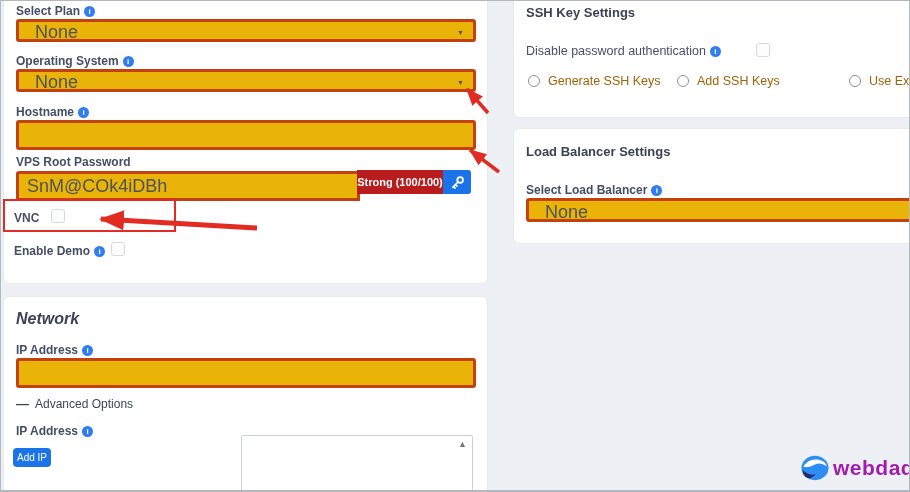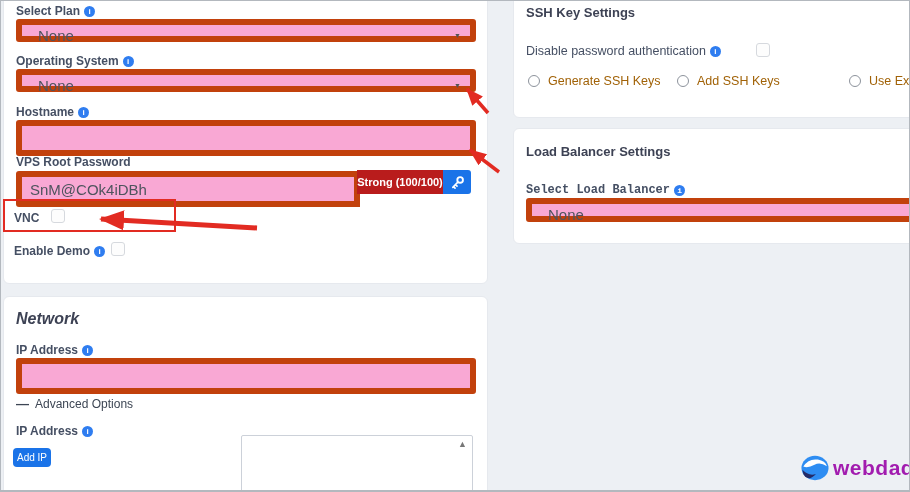--- a/index.html
+++ b/index.html
@@ -26,23 +26,23 @@
     white-space:nowrap; display:flex; align-items:center; gap:4px;
   }
   .info{
     display:inline-block; width:11px; height:11px; border-radius:50%;
     background:#2f7df0; color:#fff; font-size:8px; font-weight:bold;
     text-align:center; line-height:11px; font-style:normal;
   }
   .info::after{ content:"i"; }
 
   .sel, .inp{
-    position:absolute; height:23px; background:#f9a8d4;
-    border:6px solid #c2410c; border-radius:3px;
-    font-size:15px; color:#4e545e;
+    position:absolute; height:23px; background:#eab308;
+    border:3px solid #c2410c; border-radius:3px;
+    font-size:18px; color:#4e545e;
   }
   .sel{ line-height:21px; padding-left:16px; }
   .inp{ padding:12px 8px; font-family:"Liberation Sans", sans-serif; outline:none; width:460px; }
   .caret{
     position:absolute; right:9px; top:0; font-size:7px; color:#555; line-height:21px;
   }
   .caret::after{ content:"▼"; }
 
   .cb{
     position:absolute; width:14px; height:14px; background:#fdfdfd;
@@ -205,21 +205,21 @@
     <span>Add SSH Keys</span>
   </div>
   <div class="radio" style="left:848px; top:73px;">
     <span class="radio-dot"></span>
     <span>Use Existing</span>
   </div>
 
   <div class="card card-lb"></div>
   <div class="heading" style="left:525px; top:143px;">Load Balancer Settings</div>
 
-  <div class="lbl" style="left:525px; top:182px;font-family:Liberation Mono, monospace;">
+  <div class="lbl" style="left:525px; top:182px;">
     <span>Select Load Balancer</span>
     <span class="info"></span>
   </div>
   <div class="sel" style="left:525px; top:197px; width:391px; height:24px; line-height:22px;">
     <span>None</span>
   </div>
 
   <div class="logo">
     <span style="display:flex;">
       <svg width="30" height="28" viewBox="0 0 32 30">

